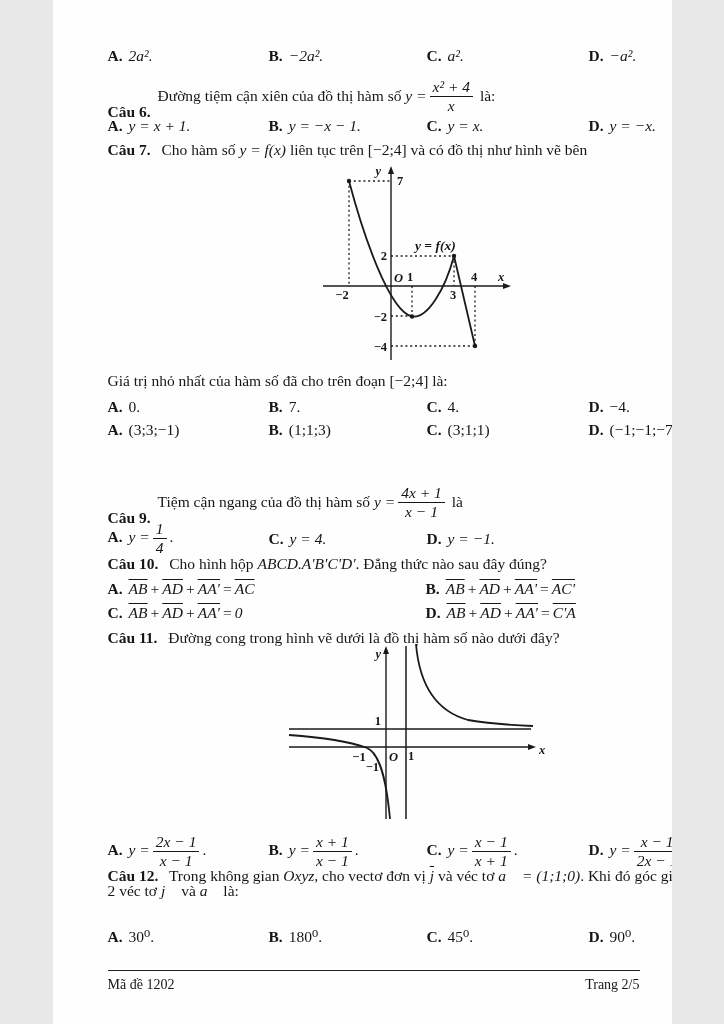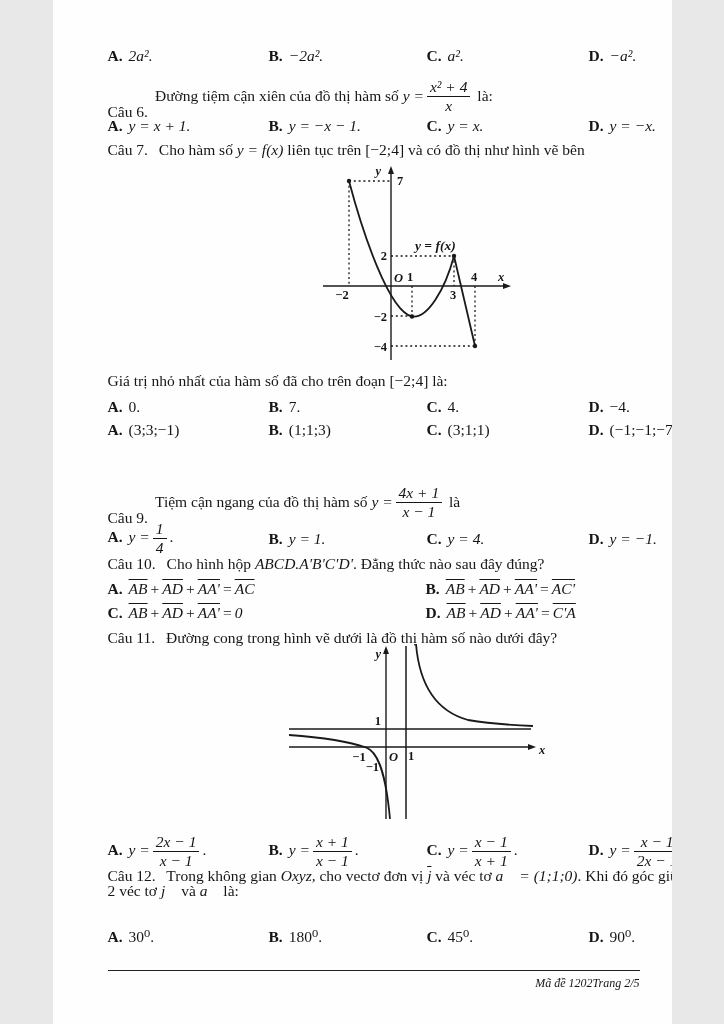--- a/index.html
+++ b/index.html
@@ -7,41 +7,41 @@
     position:relative;width:619px;height:1024px;margin:0 auto;
     background:#fefefe;color:#161616;
     font-family:"Liberation Serif","DejaVu Serif",serif;
     font-size:15.5px;line-height:1.25;overflow:hidden;
   }
   .r{position:absolute;left:55px;width:640px;}
   .flexc{display:flex;align-items:center;}
   .opts{display:grid;grid-template-columns:161px 158px 162px auto;}
   .opts.center{align-items:center;}
   .opt{white-space:nowrap;}
-  .qlabel{font-weight:normal;margin-right:7px;margin-top:32px;}
+  .qlabel{font-weight:bold;margin-right:7px;margin-top:32px;}
   .olabel{font-weight:bold;margin-right:6px;}
   .math{font-style:italic;}
   .val{font-style:normal;}
   .op{padding:0 3px;font-style:normal;}
   .ov{font-style:italic;text-decoration:overline;}
   .frac{display:inline-block;text-align:center;vertical-align:middle;margin:16px 3px;font-style:italic;}
   .frac .fn{display:block;border-bottom:1.2px solid #161616;padding:0 3px;line-height:1.15;}
   .frac .fd{display:block;padding:0 3px;line-height:1.15;}
   svg{position:absolute;overflow:visible;}
   svg line, svg path{stroke:#1a1a1a;fill:none;}
   svg .ax{stroke-width:1.4;}
   svg .dot{stroke-width:1.3;stroke-dasharray:2,2.8;}
   svg .cv{stroke-width:1.8;}
   svg .asym{stroke-width:1.5;}
   svg polygon, svg circle{fill:#1a1a1a;stroke:none;}
   svg text{font-family:"Liberation Serif","DejaVu Serif",serif;font-size:12.5px;font-weight:bold;fill:#161616;}
   svg text.gi{font-style:italic;}
   svg text.cl{font-size:13.5px;font-style:italic;}
   .footer-rule{position:absolute;left:55px;right:32px;top:970px;border-top:1.6px solid #222;}
-  .footer{position:absolute;left:55px;right:32px;top:976px;display:flex;justify-content:flex-end;font-size:12px;font-style:italic;}
+  .footer{position:absolute;left:55px;right:32px;top:976px;display:flex;justify-content:space-between;font-size:14px;}
 </style>
 </head>
 <body>
 
 <div class="page">
 
   <div class="r opts" style="top:46px">
     <div class="opt"><span class="olabel">A.</span><span class="math">2a².</span></div>
     <div class="opt"><span class="olabel">B.</span><span class="math">−2a².</span></div>
     <div class="opt"><span class="olabel">C.</span><span class="math">a².</span></div>
@@ -126,21 +126,20 @@
     <span>Tiệm cận ngang của đồ thị hàm số</span>&nbsp;
     <span class="math">y =</span>
     <span class="frac">
         <span class="fn">4x + 1</span>
         <span class="fd">x − 1</span>
       </span>&nbsp;
     <span>là</span>
   </div>
   <div class="r opts center" style="top:504px;height:46px">
     <div class="opt"><span class="olabel">A.</span><span class="math">y =</span><span class="frac"><span class="fn">1</span><span class="fd">4</span></span><span class="val">.</span></div>
-    <div class="opt"><span class="olabel">B.</span><span class="math">y = 1.</span></div>
     <div class="opt"><span class="olabel">C.</span><span class="math">y = 4.</span></div>
     <div class="opt"><span class="olabel">D.</span><span class="math">y = −1.</span></div>
   </div>
 
   <div class="r" style="top:554px">
     <span class="qlabel">Câu 10.</span>
     <span>Cho hình hộp</span>
     <span class="math">ABCD.A'B'C'D'</span><span>. Đẳng thức nào sau đây đúng?</span>
   </div>
   <div class="r" style="top:579px;display:grid;grid-template-columns:318px auto">

